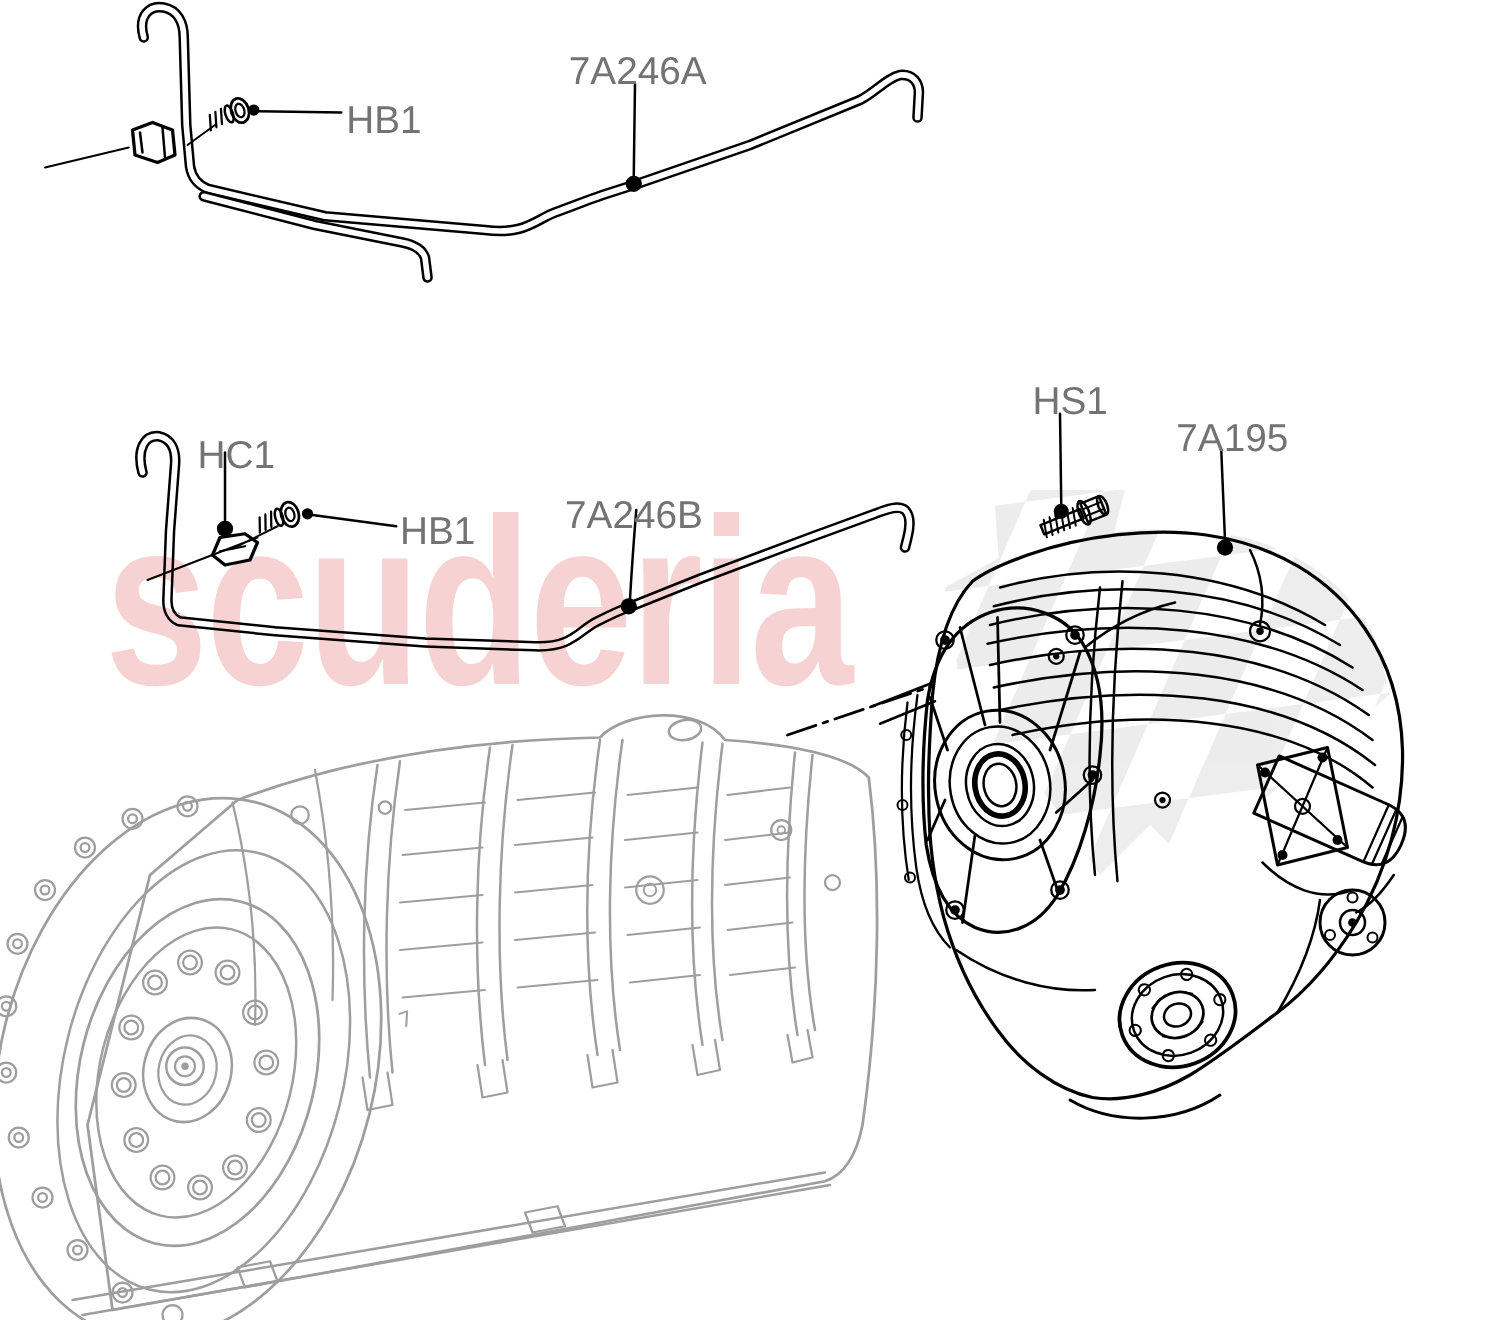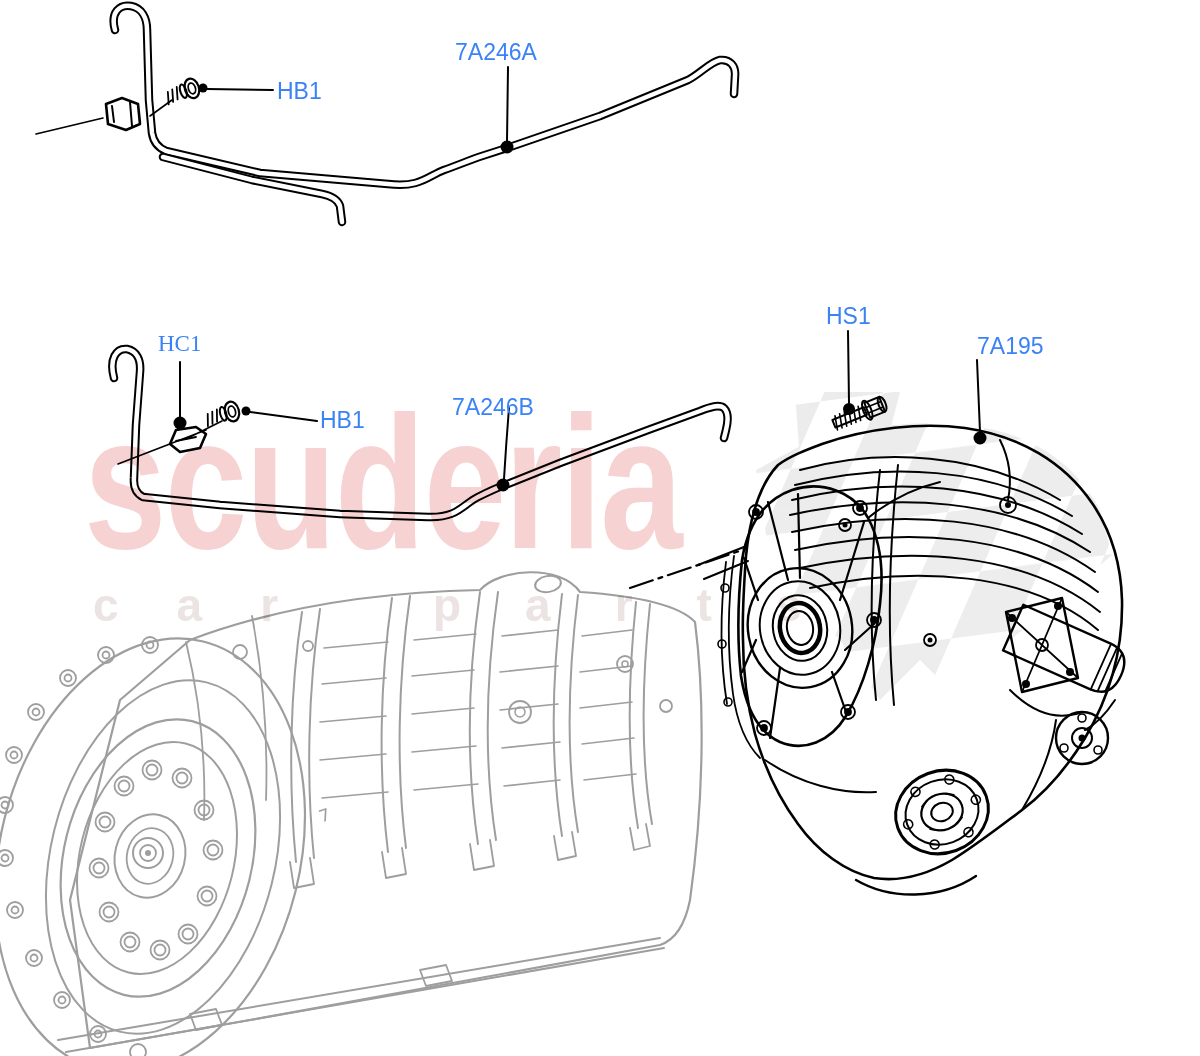--- a/index.html
+++ b/index.html
@@ -1,20 +1,20 @@
 <!DOCTYPE html>
 <html><head>
 <meta charset="utf-8">
 <title>Parts Diagram</title>
 <style>
   html,body{margin:0;padding:0;background:#fff;}
   .stage{position:relative;width:1200px;height:1056px;background:#fff;overflow:hidden;
          font-family:"Liberation Sans",sans-serif;}
   .stage svg{position:absolute;left:0;top:0;}
-  .callout{position:absolute;font-size:23px;line-height:1;color:#3b82f6;
+  .callout{position:absolute;font-size:31px;line-height:1;color:#737373;
            font-family:"Liberation Sans",sans-serif;white-space:nowrap;cursor:pointer;}
   .wm-brand{position:absolute;left:84px;top:387px;font-size:190px;font-weight:bold;
             line-height:1;color:#f7d2d2;letter-spacing:-2px;transform:scale(.78,1);
             transform-origin:left top;mix-blend-mode:multiply;pointer-events:none;}
   .wm-sub{position:absolute;top:582px;font-size:46px;font-weight:bold;line-height:1;
           color:#ece3e3;mix-blend-mode:multiply;pointer-events:none;}
   .wm-car{left:93px;letter-spacing:58px;}
   .wm-parts{left:433px;letter-spacing:64px;}
   .tubeO{stroke:#000;stroke-width:8.5;fill:none;stroke-linecap:round;stroke-linejoin:round;}
   .tubeI{stroke:#fff;stroke-width:4.5;fill:none;stroke-linecap:round;stroke-linejoin:round;}
@@ -312,24 +312,22 @@
           <circle cx="849" cy="409" r="6" fill="#000"></circle>
         </g>
     <g>
           <path class="blk" stroke-width="2" d="M977 360 L 980 432"></path>
           <circle cx="980" cy="438" r="6.5" fill="#000"></circle>
         </g>
   </g>
 </svg>
 
 <div class="wm-brand">scuderia</div>
-<div class="wm-sub wm-car">car</div>
-<div class="wm-sub wm-parts">parts</div>
 
 <div class="callout" style="left:455px;top:41px;">7A246A</div>
 <div class="callout" style="left:277px;top:80px;">HB1</div>
-<div class="callout" style="left:158px;top:332px;font-family:Liberation Serif, serif;">HC1</div>
+<div class="callout" style="left:158px;top:348px;">HC1</div>
 <div class="callout" style="left:320px;top:409px;">HB1</div>
 <div class="callout" style="left:452px;top:396px;">7A246B</div>
 <div class="callout" style="left:826px;top:305px;text-align:right;">HS1</div>
-<div class="callout" style="left:941px;top:335px;margin-left:36px;">7A195</div>
+<div class="callout" style="left:941px;top:335px;">7A195</div>
 
 </div>
 
 </body></html>

